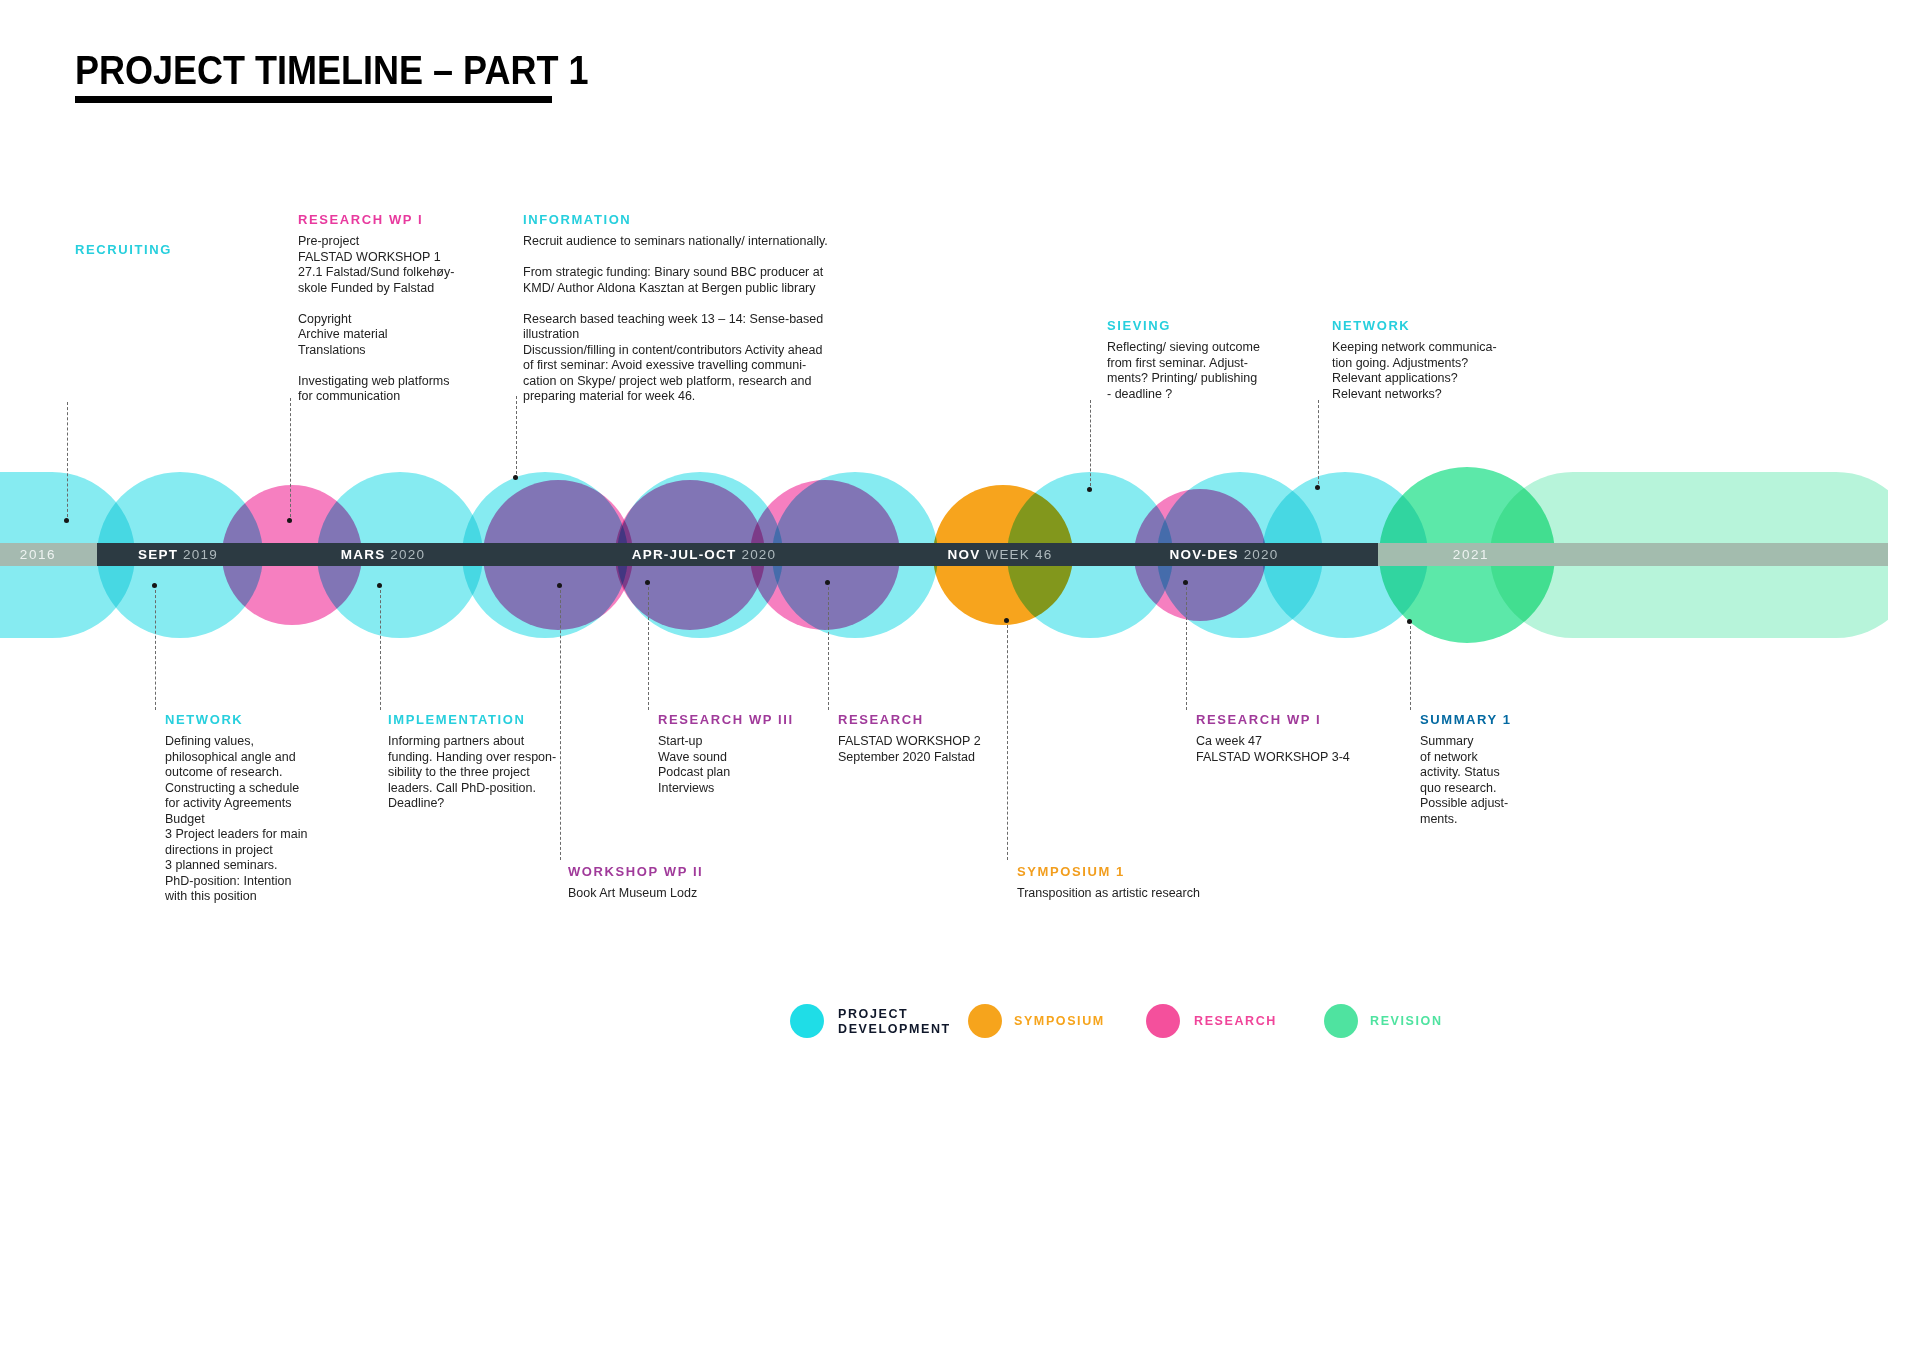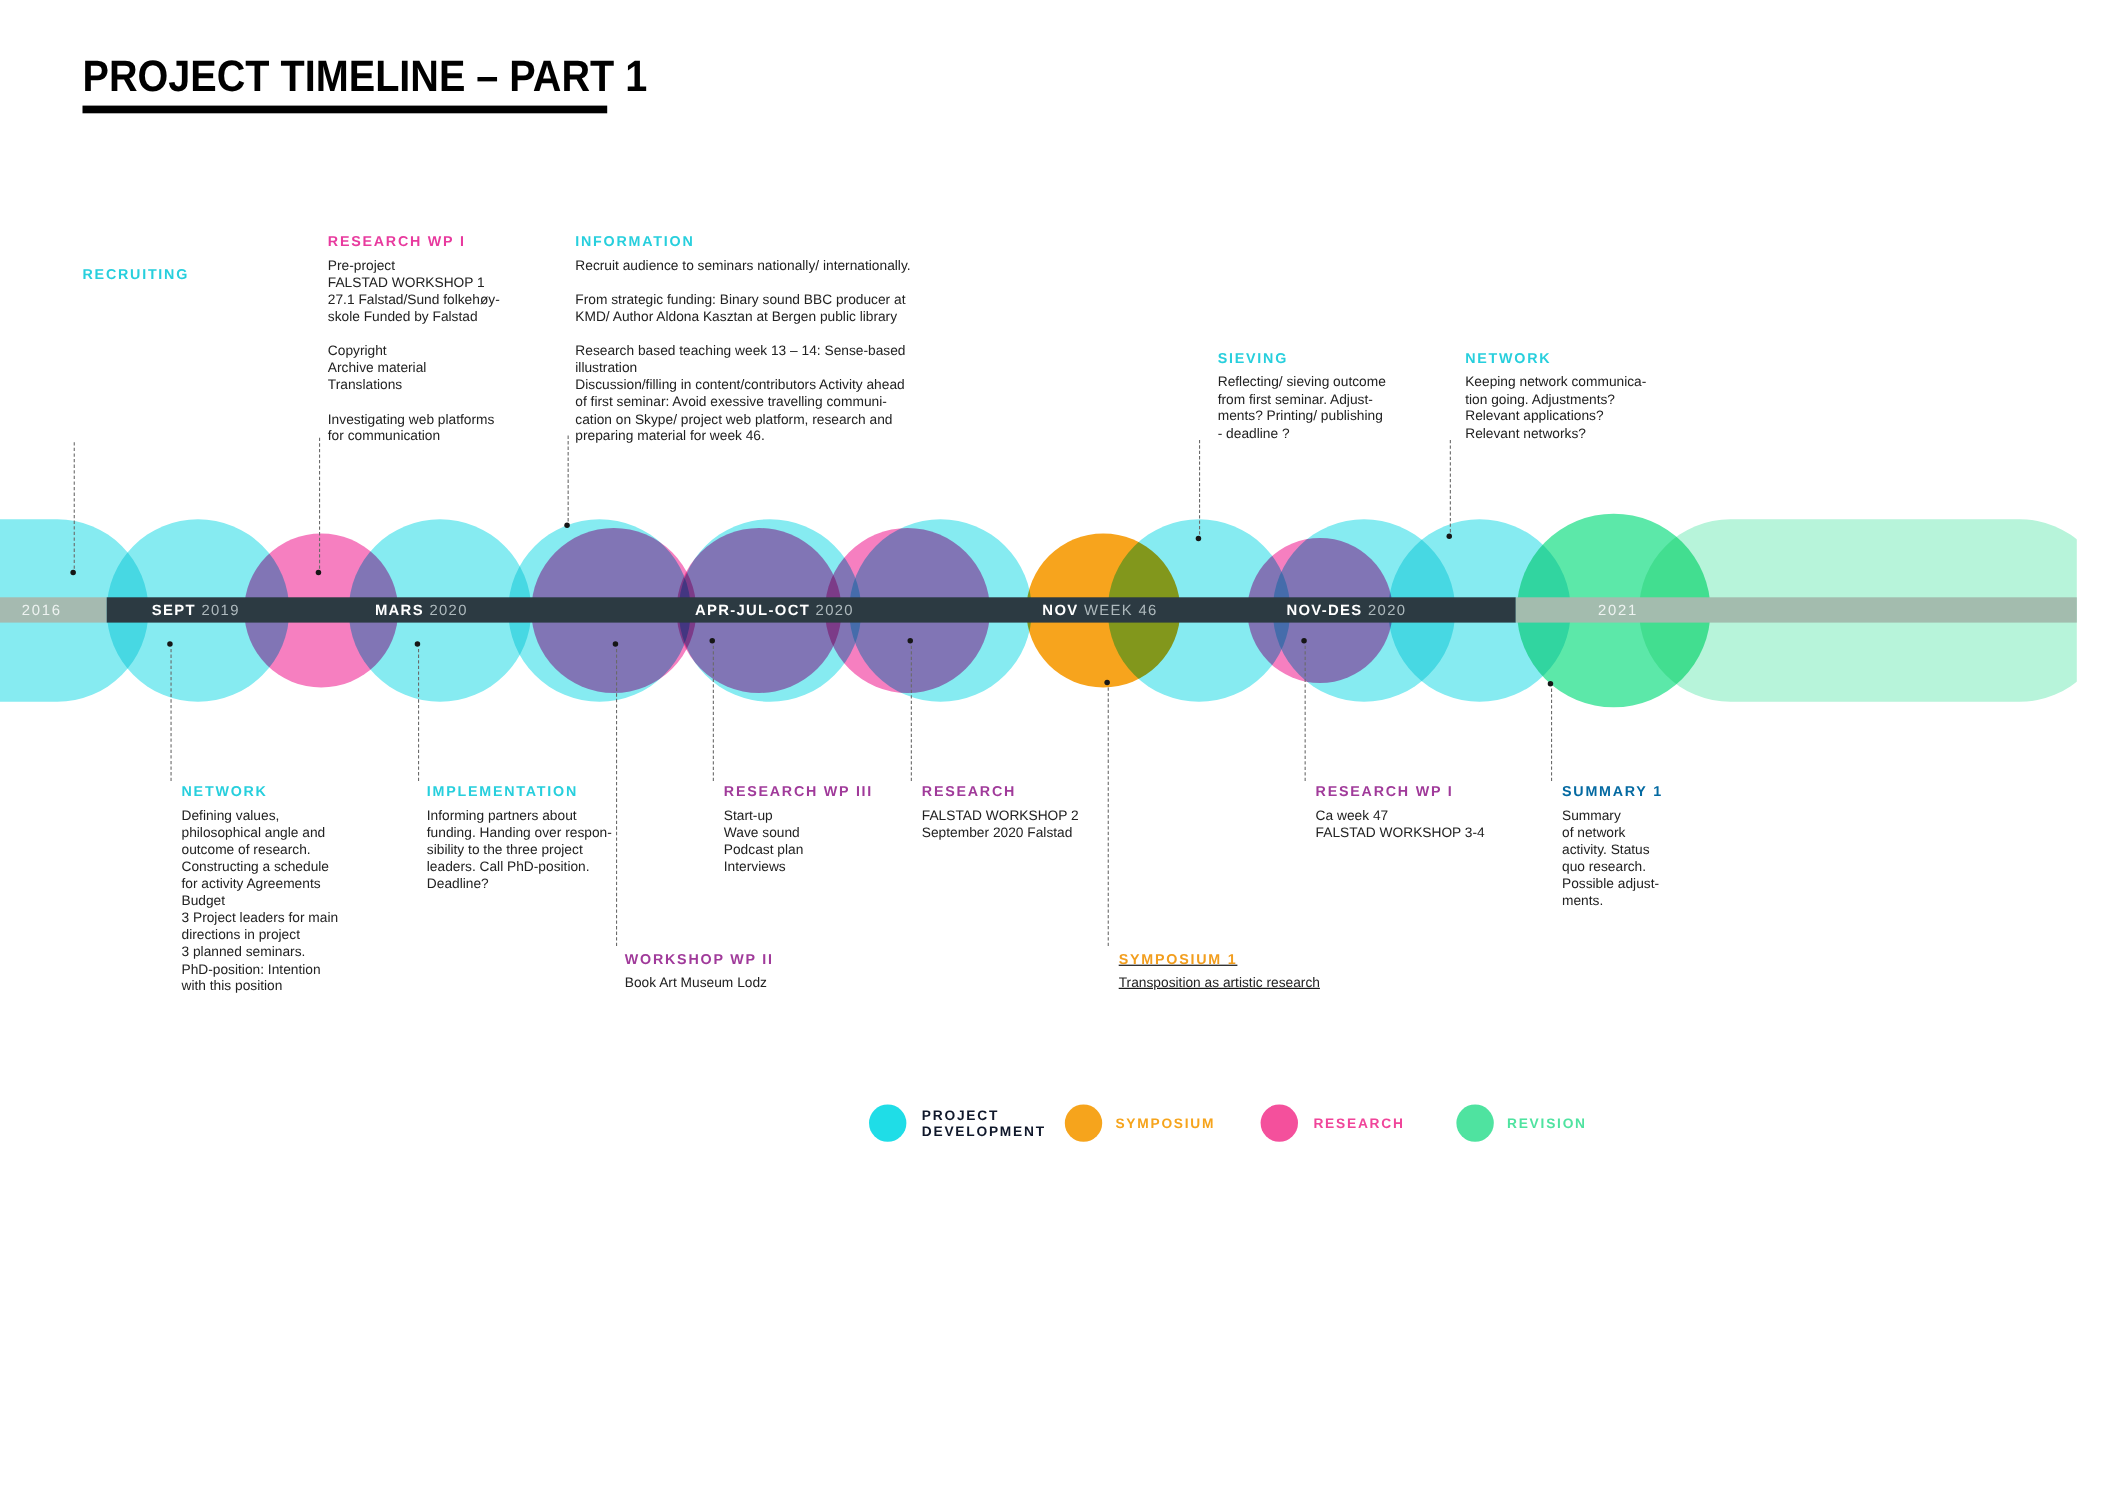--- a/index.html
+++ b/index.html
@@ -210,21 +210,21 @@
 of network
 activity. Status
 quo research.
 Possible adjust-
 ments.</div>
   </div>
   <div class="ann" style="left:568px; top:864px; width:230px;">
     <h3 class="h-purple">WORKSHOP WP II</h3>
     <div class="body">Book Art Museum Lodz</div>
   </div>
-  <div class="ann" style="left:1017px; top:864px; width:250px;text-decoration:underline;">
+  <div class="ann" style="left:1017px; top:864px; width:250px;">
     <h3 class="h-orange">SYMPOSIUM 1</h3>
     <div class="body">Transposition as artistic research</div>
   </div>
 
   <div class="legend-circle lg-cyan" style="left:790px; top:1004px;"></div>
   <div class="legend-label lt-cyan" style="left:838px; top:1007px;">PROJECT
 DEVELOPMENT</div>
   <div class="legend-circle lg-orange" style="left:968px; top:1004px;"></div>
   <div class="legend-label lt-orange" style="left:1014px; top:1014px;">SYMPOSIUM</div>
   <div class="legend-circle lg-pink" style="left:1146px; top:1004px;"></div>

